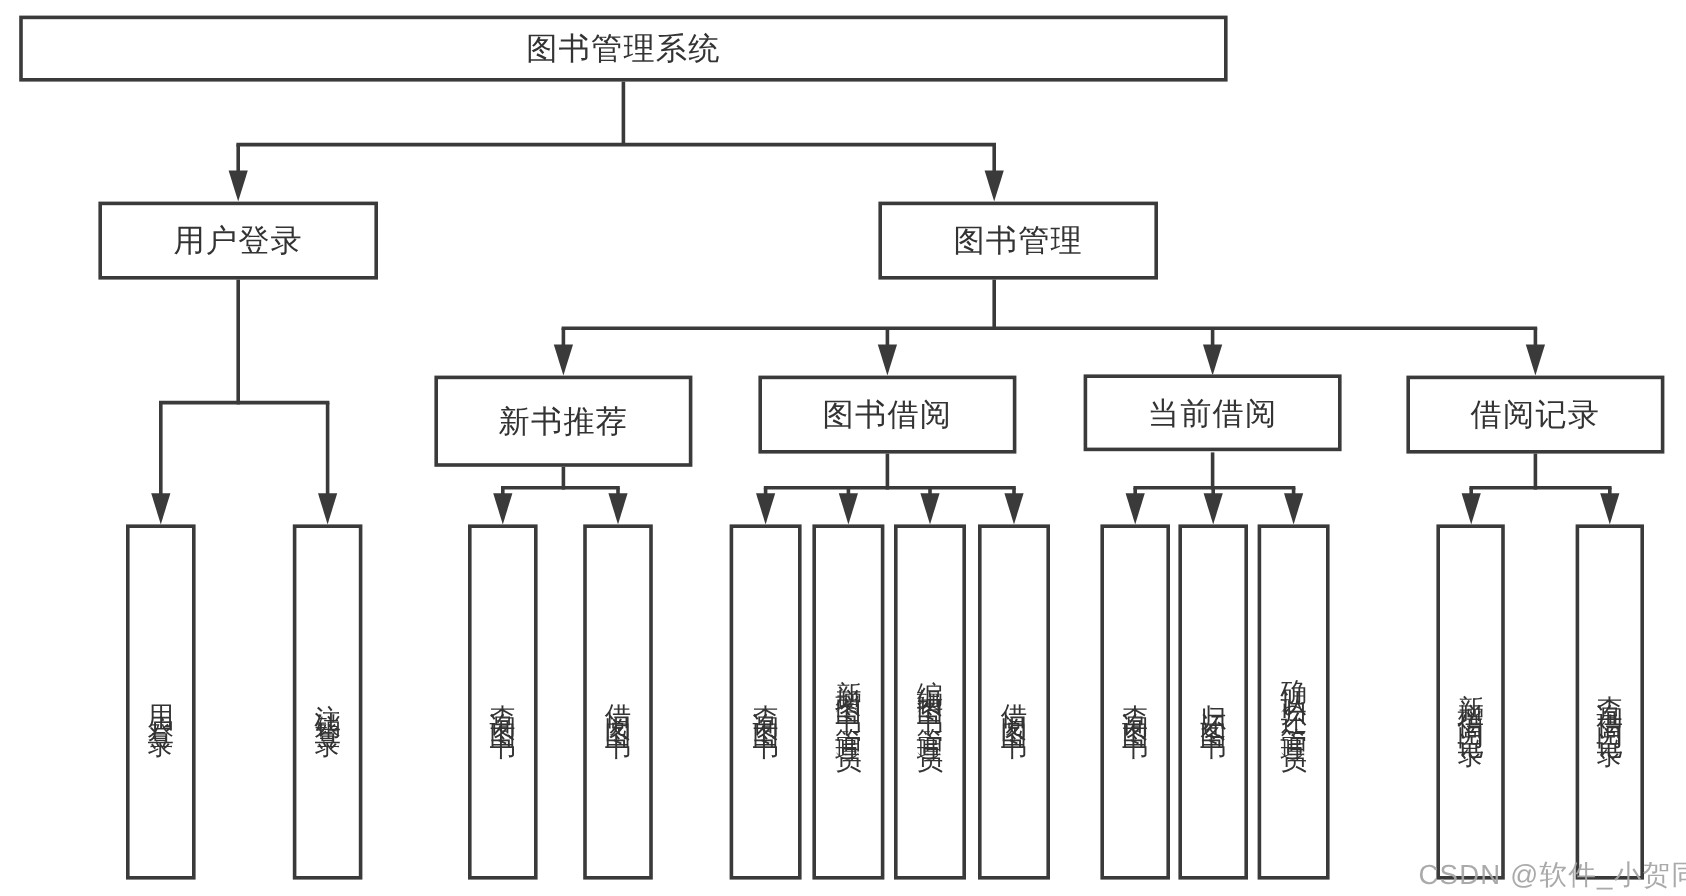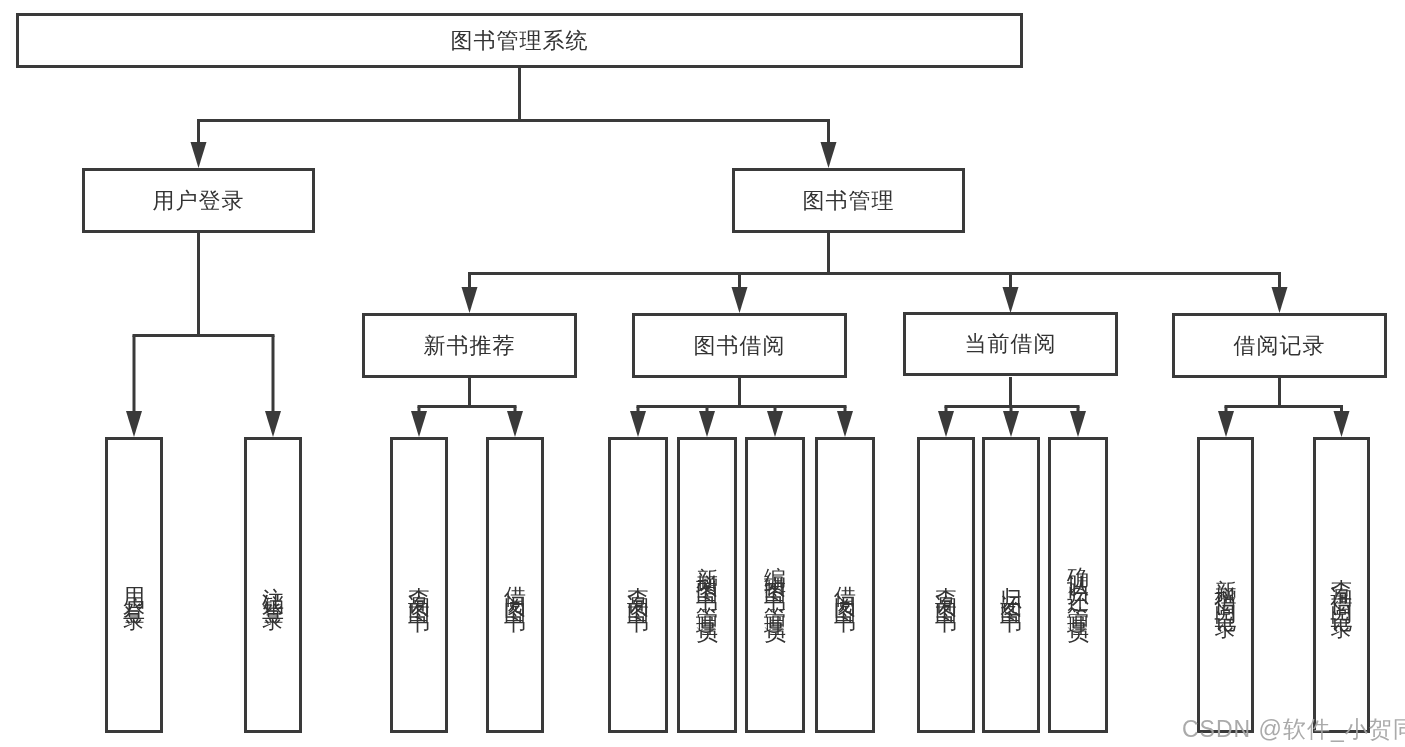--- a/index.html
+++ b/index.html
@@ -32,21 +32,21 @@
   }
   .node {
     position: absolute;
     box-sizing: border-box;
     border: 3px solid #3a3a3a;
     background: #ffffff;
     display: flex;
     align-items: center;
     justify-content: center;
     color: #333333;
-    font-size: 22px;
+    font-size: 26px;
     letter-spacing: 1px;
     white-space: nowrap;
   }
   .vnode {
     position: absolute;
     box-sizing: border-box;
     border: 3px solid #3a3a3a;
     background: #ffffff;
     top: 437px;
     height: 296px;
@@ -153,21 +153,21 @@
       <line x1="1341.5" y1="406.5" x2="1341.5" y2="414"></line>
       <polygon points="1333.5,411 1349.5,411 1341.5,437"></polygon>
     </g>
   </svg>
 
   <div class="node" style="left:16px; top:13px; width:1007px; height:55px;">图书管理系统</div>
 
   <div class="node" style="left:82px; top:168px; width:233px; height:65px;">用户登录</div>
   <div class="node" style="left:712px; top:168px; width:233px; height:65px;margin-left:20px;">图书管理</div>
 
-  <div class="node" style="left:362px; top:313px; width:215px; height:65px;">新书推荐</div>
+  <div class="node" style="left:362px; top:313px; width:215px; height:76px;">新书推荐</div>
   <div class="node" style="left:632px; top:313px; width:215px; height:65px;">图书借阅</div>
   <div class="node" style="left:903px; top:312px; width:215px; height:64px;">当前借阅</div>
   <div class="node" style="left:1172px; top:313px; width:215px; height:65px;">借阅记录</div>
 
   <div class="vnode" style="left:105px; width:58px;">
     <span class="vtext">用户登录</span>
   </div>
   <div class="vnode" style="left:244px; width:58px;">
     <span class="vtext">注销登录</span>
   </div>

